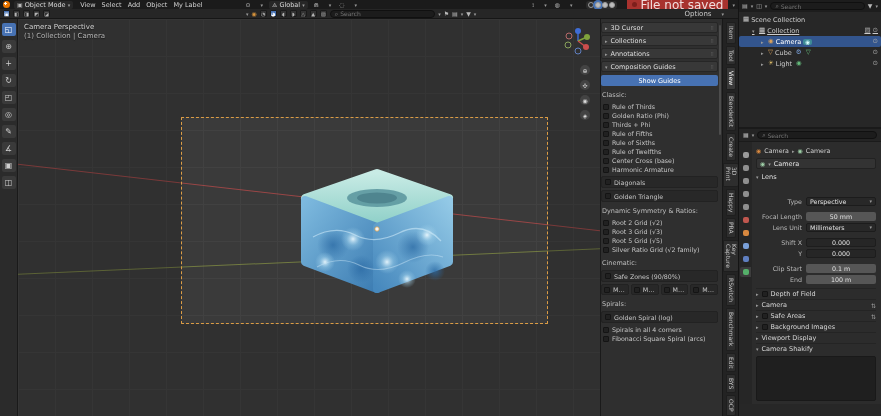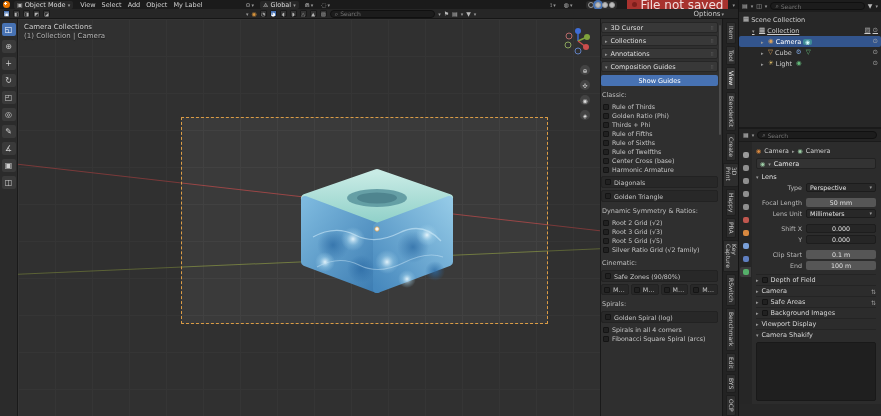--- a/index.html
+++ b/index.html
@@ -7,21 +7,21 @@
 body{background:#1d1d1d;color:#c9c9c9;font-size:7px;position:relative}
 
 
 .row1{position:absolute;left:0;top:0;width:738px;height:9px;background:#1b1b1b;display:flex;align-items:center;gap:4px;padding:0 3px;z-index:5}
 .row2{position:absolute;left:0;top:9px;width:738px;height:10px;background:#262626;display:flex;align-items:center;gap:3px;padding:0 3px;border-bottom:1px solid #161616;z-index:5}
 .menu{color:#d2d2d2;font-size:6.5px;padding:0 3px;cursor:default}
 .dropdown{display:inline-flex;align-items:center;gap:2px;font-size:6.5px;color:#d8d8d8;padding:0 3px;border-radius:2px;background:#272727}
 .car{font-size:5px;color:#9a9a9a}
 .blender-logo{width:7px;height:7px;border-radius:50%;background:radial-gradient(circle at 35% 35%,#fff 0 18%,#ea7600 20% 100%);display:inline-block}
 .tiny-icon{font-size:6px;color:#b9b9b9;line-height:1}
-.icon-btn{display:inline-flex;align-items:center;gap:1px;padding:0 2px;border-radius:2px}
+.icon-btn{display:inline-flex;align-items:center;gap:10px;padding:0 2px;border-radius:2px}
 .file-badge{margin-left:6px;display:inline-flex;align-items:center;gap:3px;background:#a8322e;color:#f2dddd;border-radius:2px;padding:1px 5px;font-size:12px}
 .file-badge .dot{width:5px;height:5px;border-radius:50%;background:#7d1f1c;display:inline-block}
 .shade-group{display:inline-flex;gap:1px;background:#2c2c2c;border-radius:3px;padding:1px 2px;margin-left:8px}
 .shade{width:6px;height:6px;border-radius:50%;border:1px solid #9b9b9b}
 .shade.filled{background:#bdbdbd}
 .shade.active{box-shadow:0 0 0 2px #4772b3}
 .search-wrap{display:inline-flex;align-items:center;background:#1c1c1c;border:1px solid #101010;border-radius:6px;height:8px;padding:0 4px;gap:2px}
 .search-wrap input{background:transparent;border:none;outline:none;color:#bdbdbd;font-size:6px;width:90px}
 .search-wrap .mag{color:#8d8d8d;font-size:6px}
 .spacer{flex:1}
@@ -80,21 +80,21 @@
 
 #props{border-top:2px solid #1a1a1a;background:#2c2c2c;height:277px;position:relative}
 #props-hdr{height:13px;display:flex;align-items:center;gap:3px;padding:0 4px;background:#242424;border-bottom:1px solid #1b1b1b}
 #prop-tabs{position:absolute;left:0;top:13px;bottom:0;width:13px;background:#262626;display:flex;flex-direction:column;align-items:center;gap:3px;padding-top:8px}
 .ptab{width:11px;height:10px;border-radius:2px 0 0 2px;display:flex;align-items:center;justify-content:center}
 .ptab.active{background:#3d3d3d}
 .pdot{width:6px;height:6px;border-radius:2px;display:block}
 #prop-body{position:absolute;left:13px;top:13px;right:0;bottom:0;padding:3px 5px 0 4px;display:flex;flex-direction:column}
 .crumb{display:flex;align-items:center;gap:3px;font-size:6.3px;color:#cfcfcf;height:11px}
 .datablock{height:11px;background:#333;border:1px solid #222;border-radius:2px;display:flex;align-items:center;gap:3px;padding:0 3px;margin:2px 0 3px 0;font-size:6.5px;color:#e2e2e2}
-.lens-hdr{height:10px;display:flex;align-items:center;gap:3px;color:#e0e0e0;font-size:6.5px;margin-bottom:0}
+.lens-hdr{height:10px;display:flex;align-items:center;gap:3px;color:#e0e0e0;font-size:6.5px;margin-bottom:14px}
 .prow{display:flex;align-items:center;gap:4px;height:10px;margin-bottom:1px}
 .prow.gap{margin-top:4px}
 .plab{width:46px;text-align:right;color:#b9b9b9;font-size:6.3px;flex:0 0 auto}
 .pfield{flex:1;height:9px;border-radius:2px;display:flex;align-items:center;font-size:6.3px;color:#e3e3e3}
 .dd{background:#282828;border:1px solid #1c1c1c;padding:0 3px;justify-content:space-between}
 .slider{background:#565656;justify-content:center}
 .numf{background:#262626;border:1px solid #1d1d1d;justify-content:center}
 .ppanel{height:11px;display:flex;align-items:center;gap:3px;border-top:1px solid #242424;font-size:6.5px;color:#d6d6d6}
 .anim{margin-left:auto;color:#9d9d9d;font-size:6px}
 .shakify-box{flex:1;background:#1f1f1f;border:1px solid #191919;border-radius:2px;margin:2px 0 3px 0;min-height:26px}
@@ -249,21 +249,21 @@
     <circle cx="132" cy="68" r="11" fill="url(#blob)"></circle>
     <circle cx="112" cy="112" r="9" fill="url(#blob)"></circle>
     <path d="M18,70 Q40,58 60,68 T104,66 T146,74" fill="none" stroke="#d6eefb" stroke-width="1.3" opacity="0.55"></path>
     <path d="M22,100 Q44,88 64,98 T108,96 T148,90" fill="none" stroke="#cfe9f8" stroke-width="1.1" opacity="0.45"></path>
     <g>
       <circle cx="82" cy="62" r="2.2" fill="#f5f5f5" stroke="#db9c45" stroke-width="0.8"></circle>
     </g>
   </svg>
 
   <div id="vp-text">
-    <div>Camera Collections</div>
+    <div>Camera Perspective</div>
     <div class="sub">(1) Collection | Camera</div>
   </div>
 
   <svg id="gizmo" width="28" height="28" viewBox="0 0 28 28">
     <line x1="14" y1="14" x2="14" y2="4" stroke="#3f6dd6" stroke-width="1.4"></line>
     <line x1="14" y1="14" x2="23" y2="10" stroke="#7fa33c" stroke-width="1.4"></line>
     <line x1="14" y1="14" x2="22" y2="20" stroke="#cc4d4d" stroke-width="1.4"></line>
     <circle cx="14" cy="4" r="3" fill="#3f6dd6"></circle>
     <circle cx="23" cy="10" r="3" fill="#7fa33c"></circle>
     <circle cx="22" cy="20" r="3" fill="#cc4d4d"></circle>

